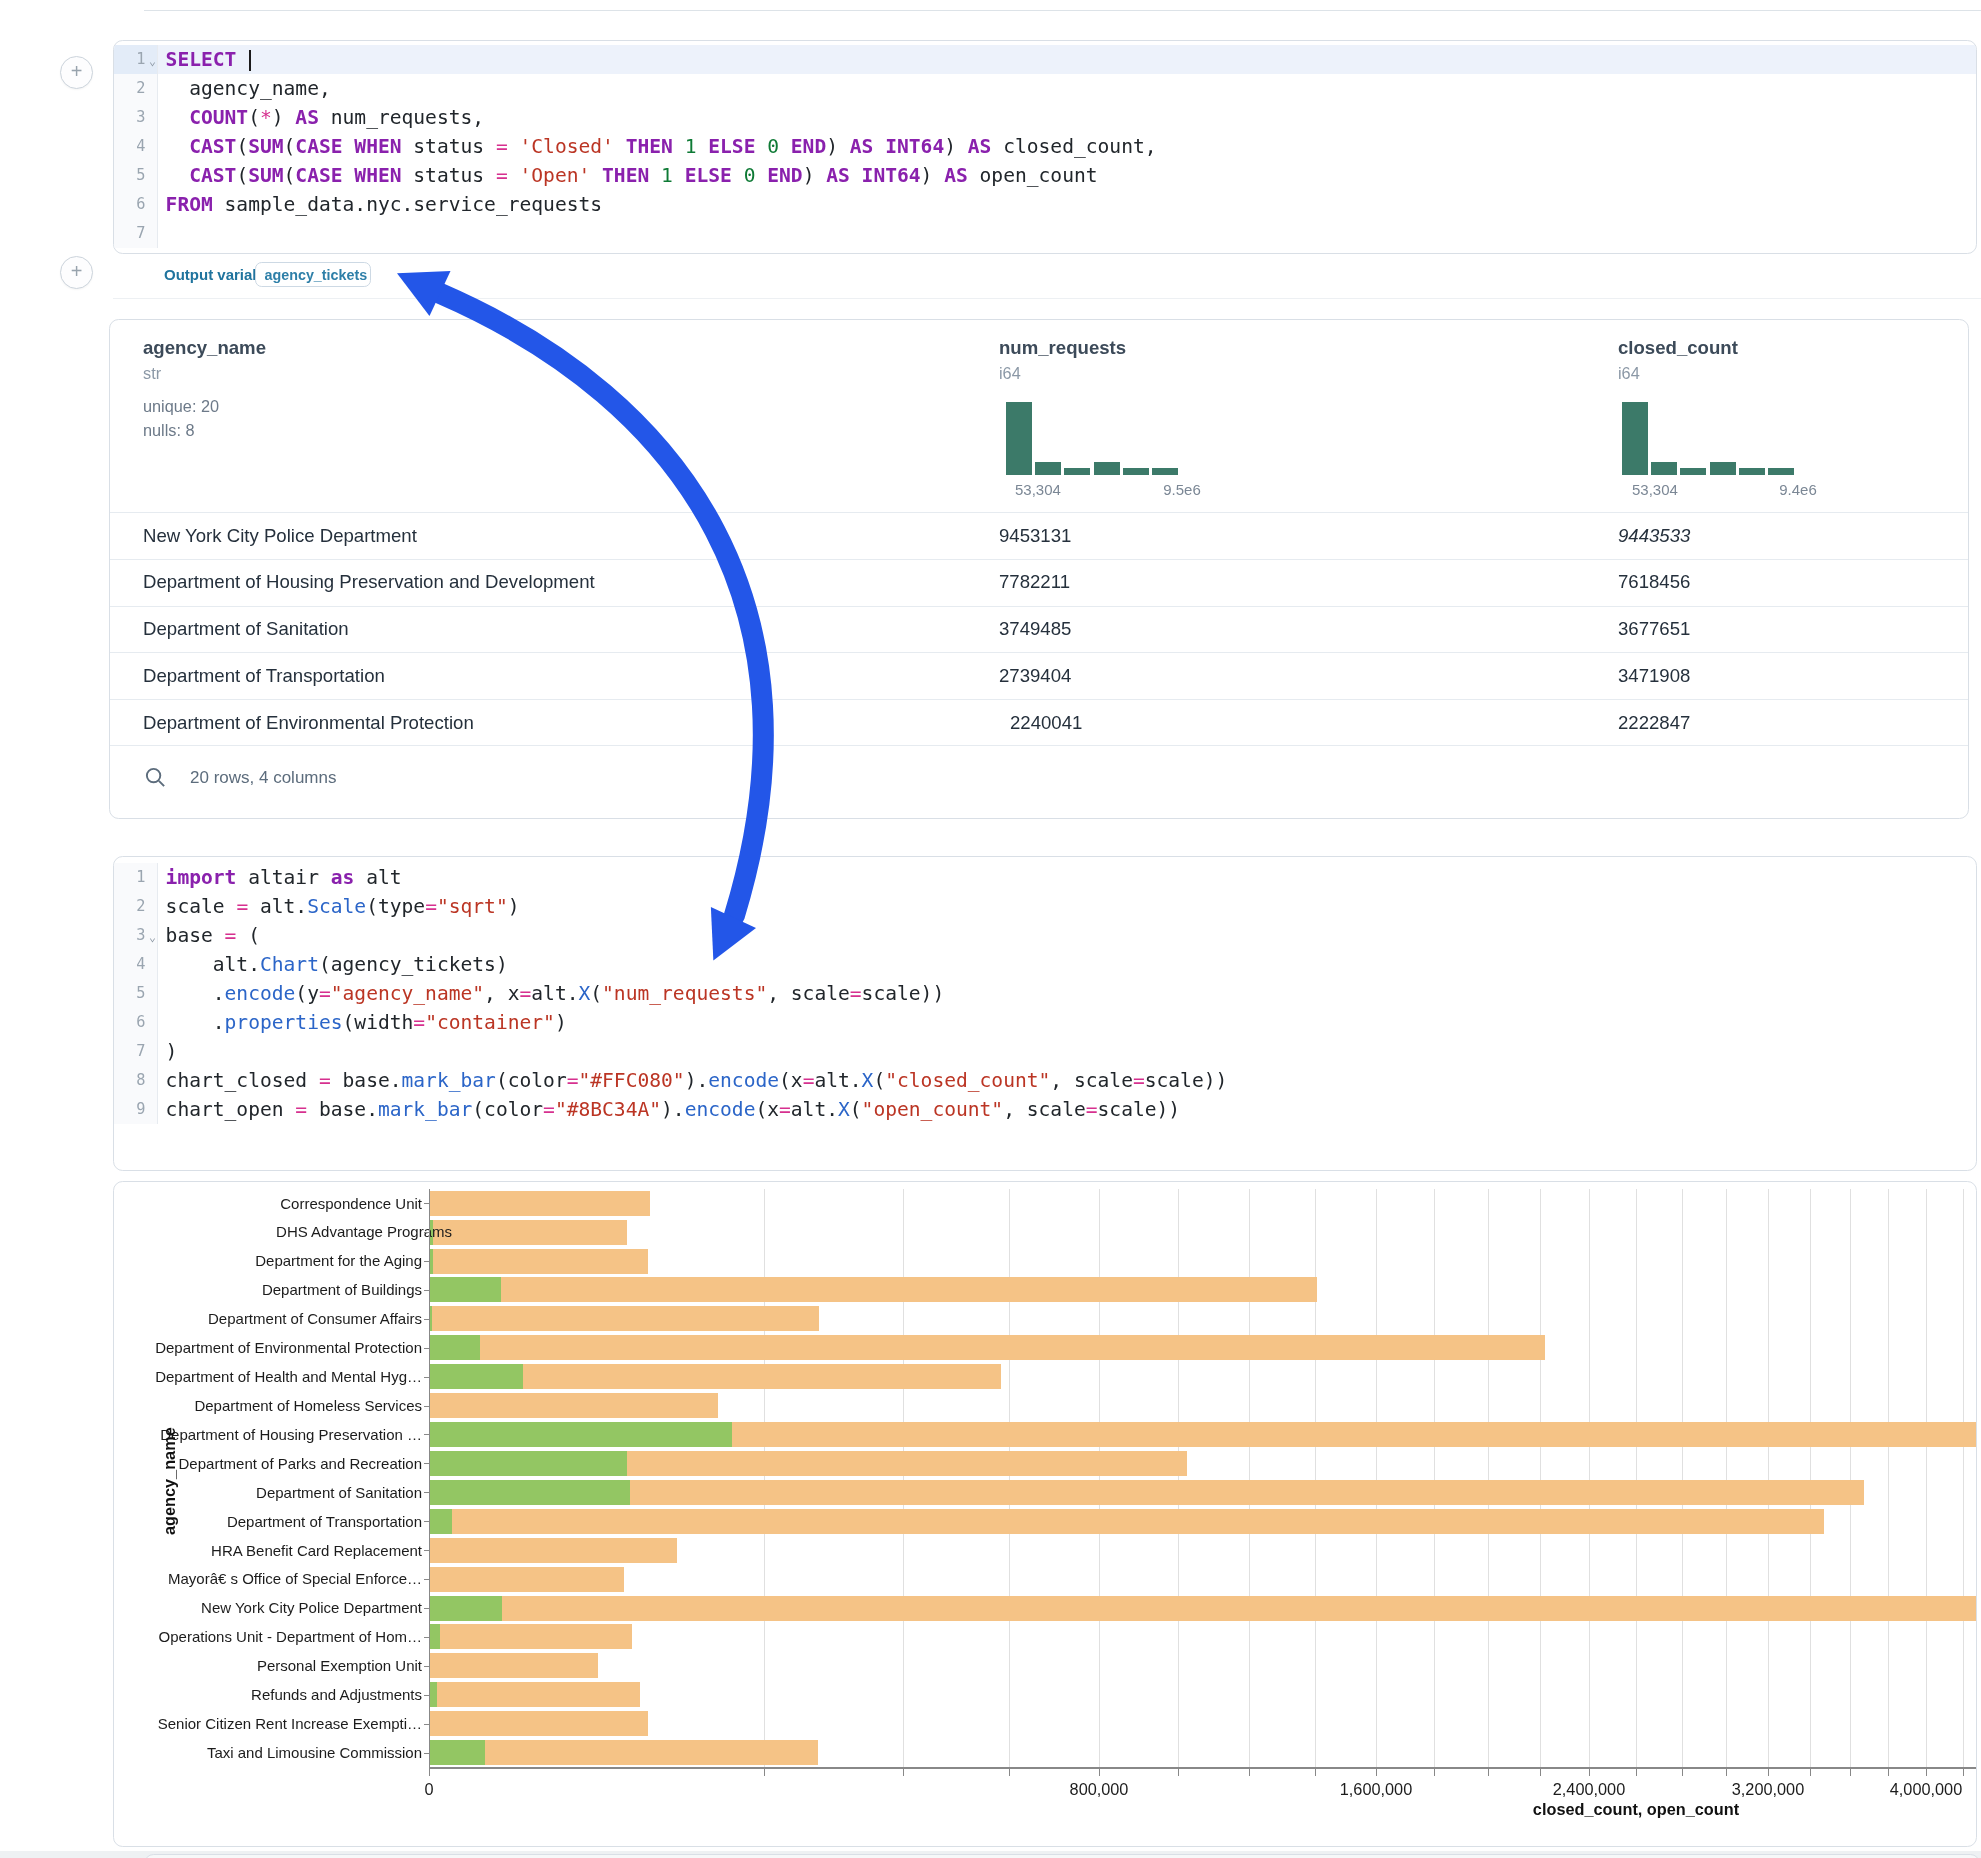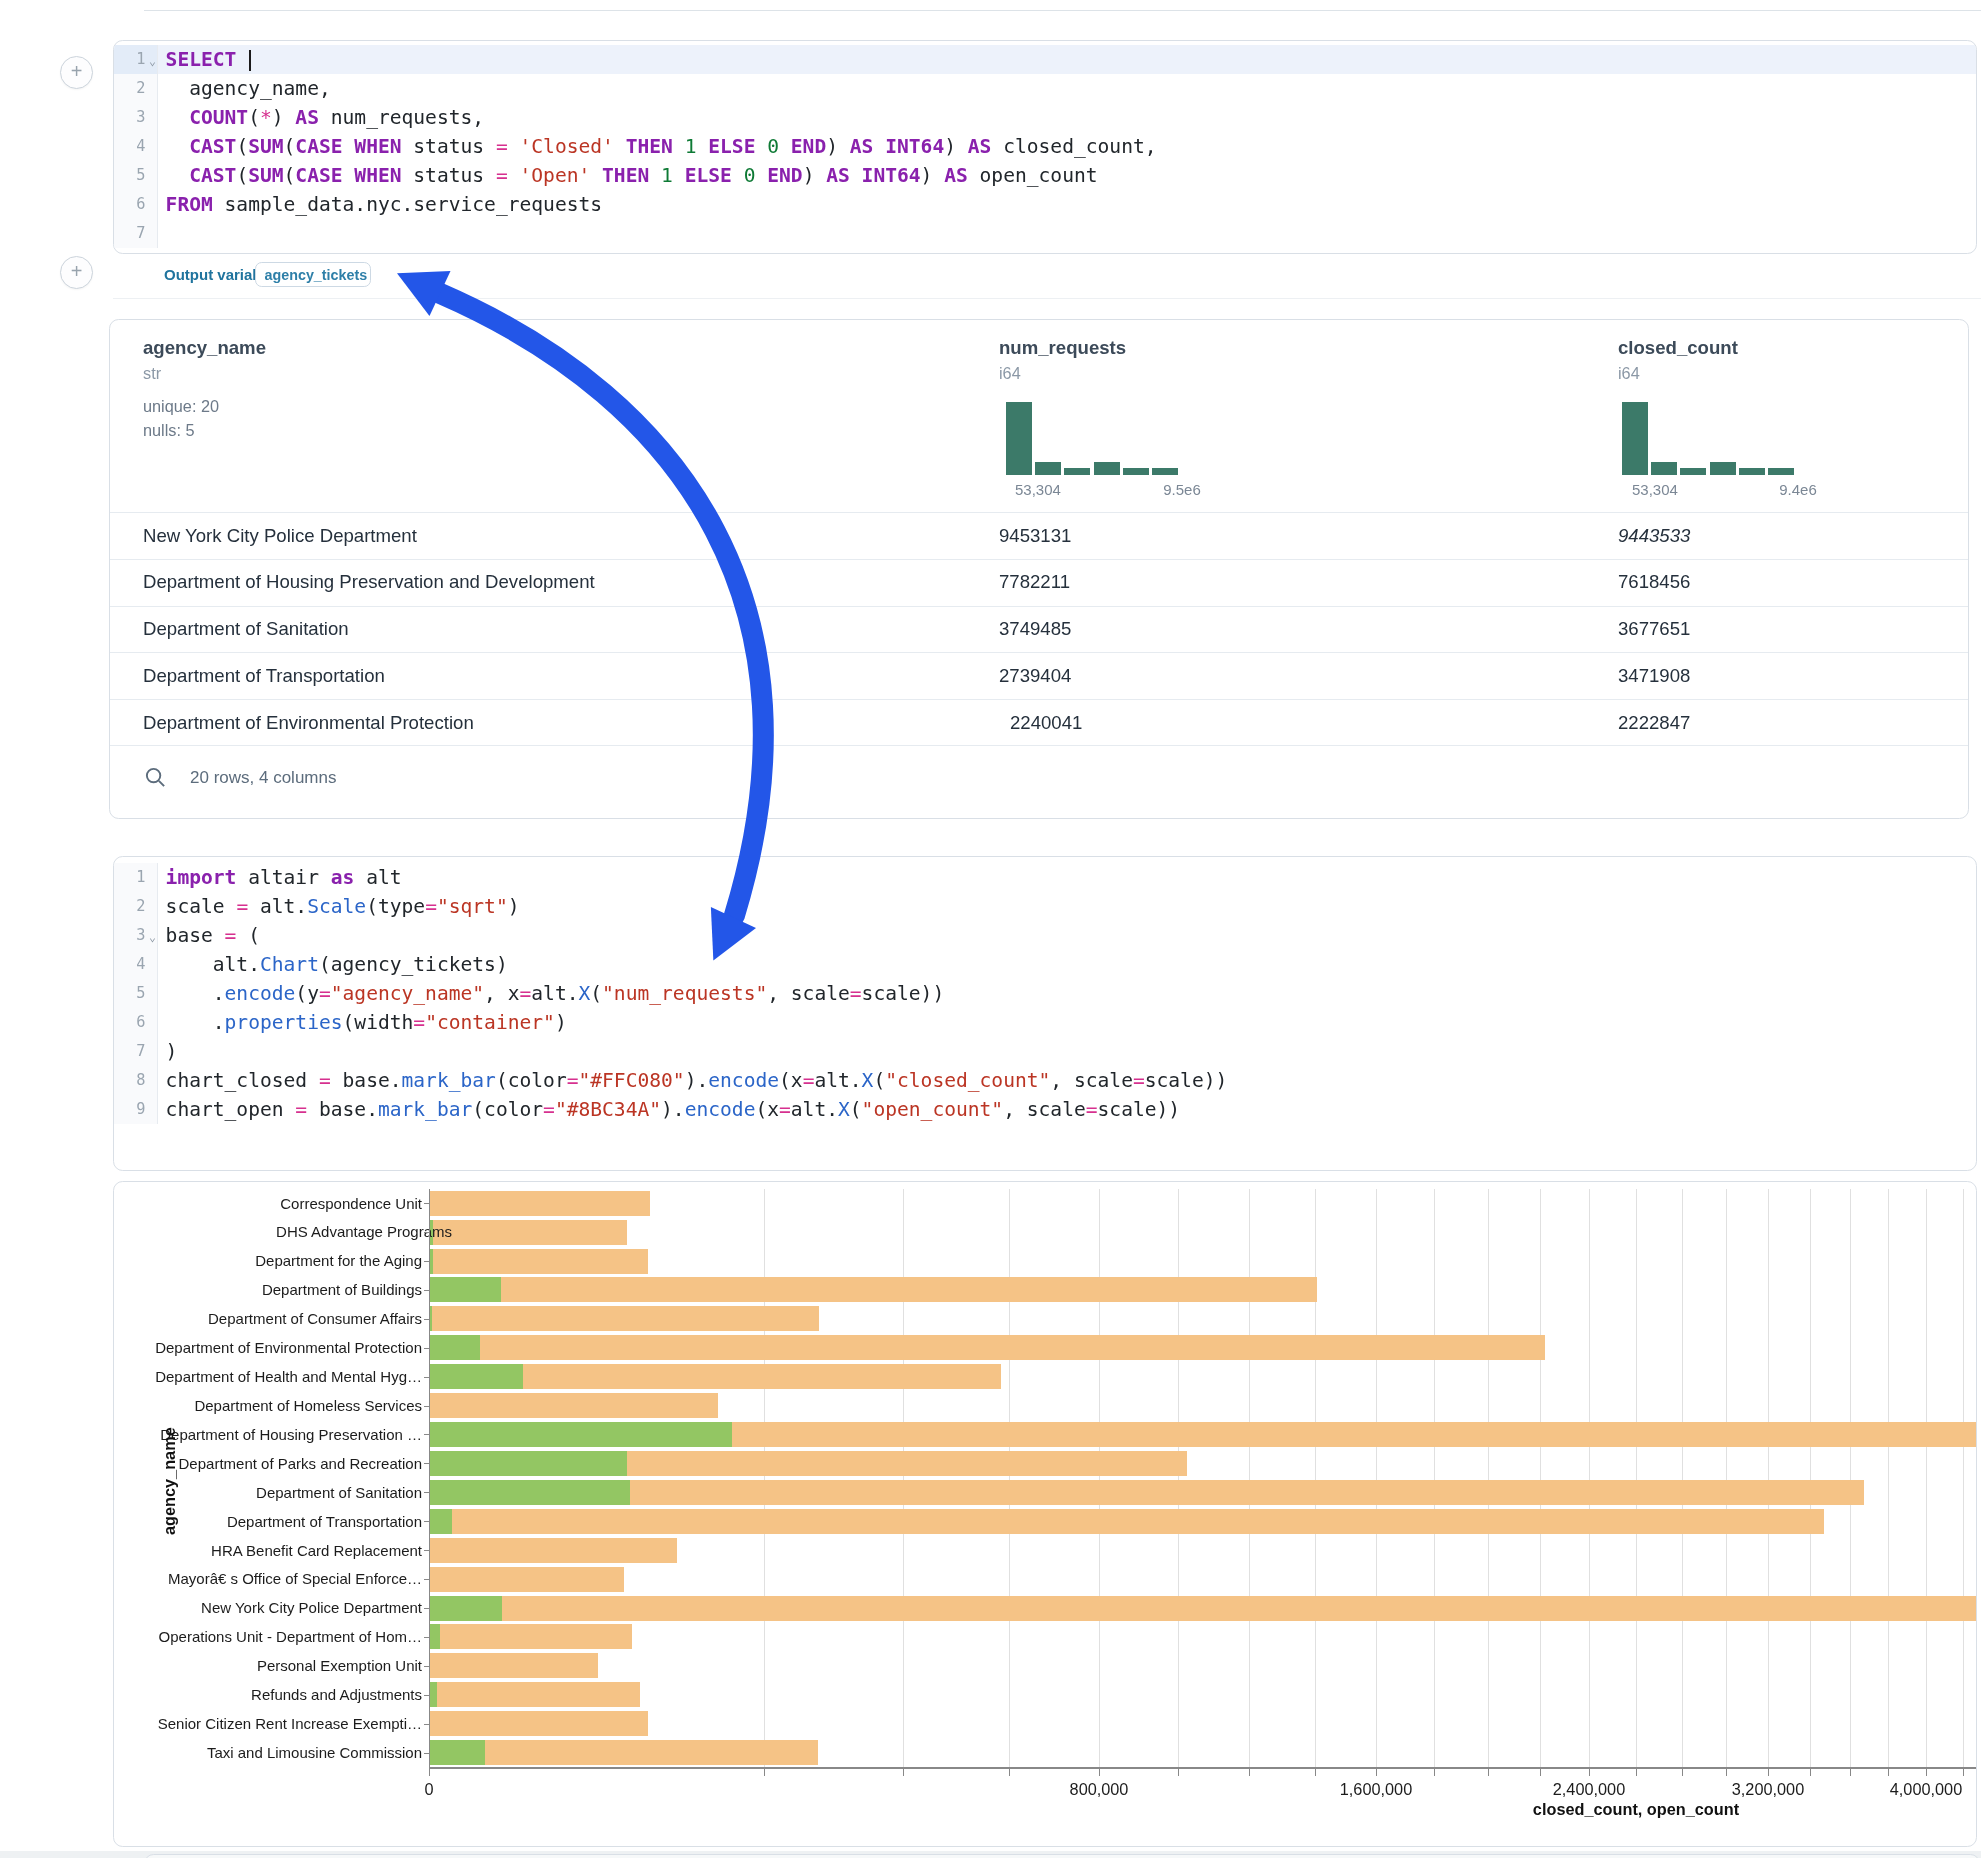--- a/index.html
+++ b/index.html
@@ -71,21 +71,21 @@
   </div>
 
   <span class="outvar-label" style="left:164px;top:266px;">Output variable:</span>
   <span class="chip" style="left:255px;top:262px;width:116px;">agency_tickets</span>
 
   <div class="panel" style="left:109px;top:319px;width:1860px;height:500px;">
     <div id="tbl-header">
         <span class="col-name" style="left: 33px; top: 17px;">agency_name</span>
         <span class="col-type" style="left: 33px; top: 44px;">str</span>
         <span class="col-stat" style="left: 33px; top: 77px;">unique: 20</span>
-        <span class="col-stat" style="left: 33px; top: 101px;">nulls: 5</span>
+        <span class="col-stat" style="left: 33px; top: 101px;">nulls: 8</span>
         <span class="col-name" style="left: 889px; top: 17px;">num_requests</span>
         <span class="col-type" style="left: 889px; top: 44px;">i64</span>
         <div class="hist" style="left: 896px; top: 82px; width: 172px; height: 73px;">
           <div style="width: 26px; height: 73px;"></div>
           <div style="width: 26px; height: 13.4px; margin-left: 3.4px;"></div>
           <div style="width: 26px; height: 6.7px; margin-left: 3.4px;"></div>
           <div style="width: 26px; height: 13.4px; margin-left: 3.4px;"></div>
           <div style="width: 26px; height: 6.7px; margin-left: 3.4px;"></div>
           <div style="width: 26px; height: 6.7px; margin-left: 3.4px;"></div>
         </div>

